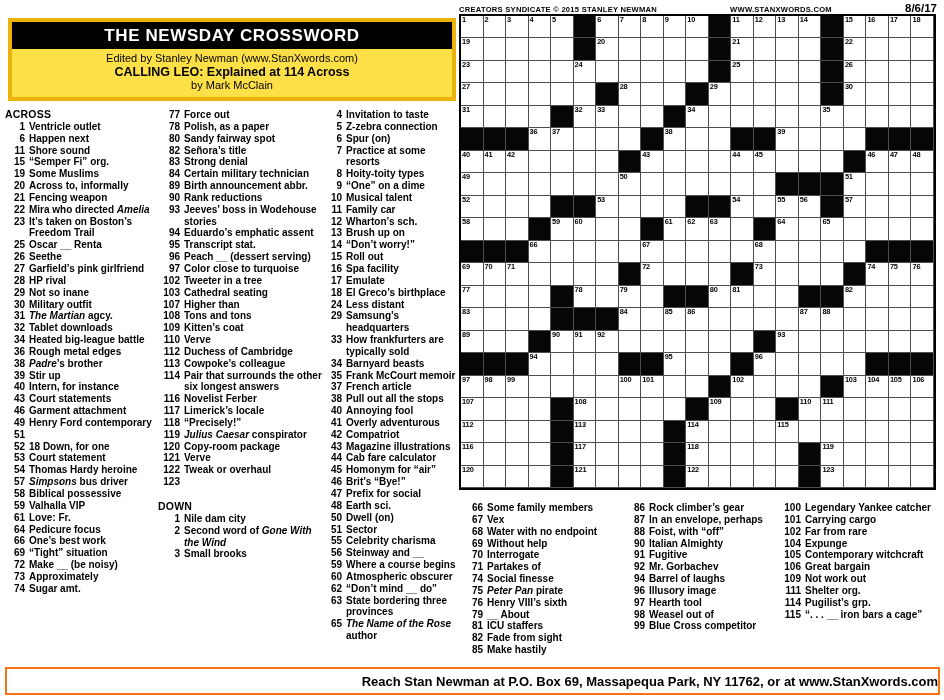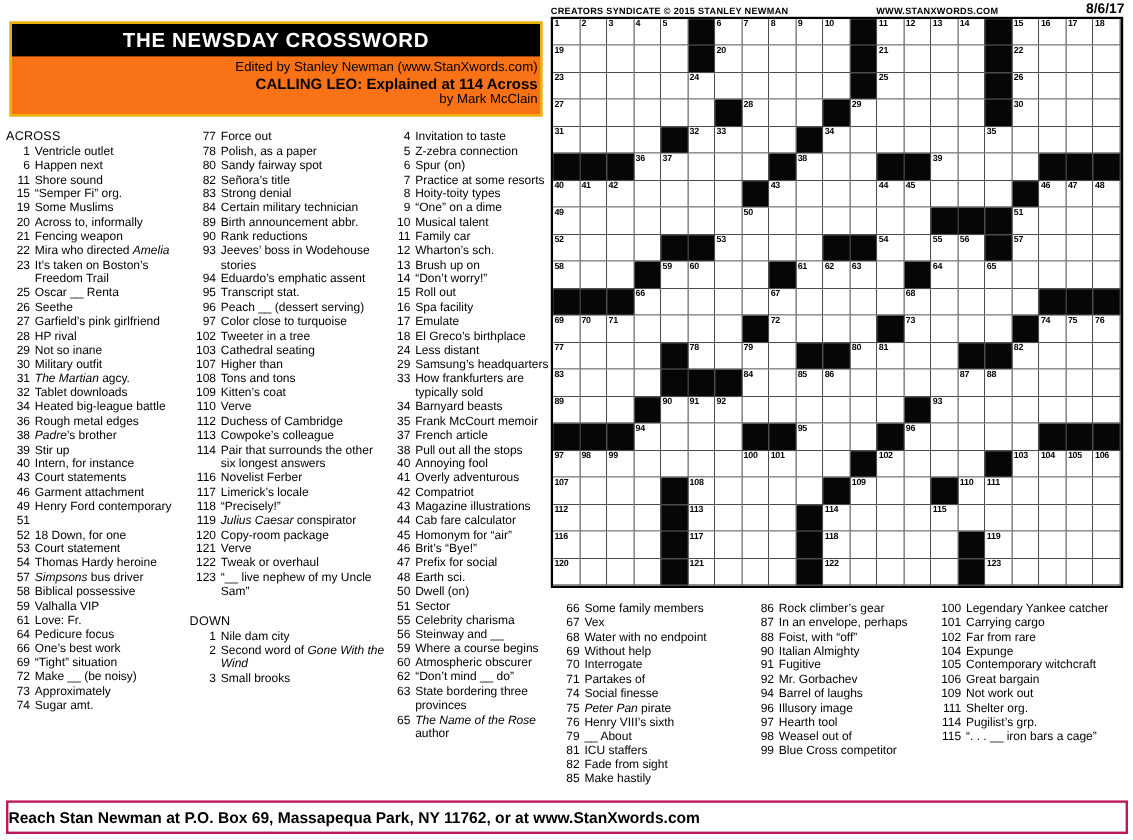--- a/index.html
+++ b/index.html
@@ -6,50 +6,50 @@
   body{width:944px;height:700px;position:relative;overflow:hidden;
        font-family:"Liberation Sans",sans-serif;color:#000;-webkit-font-smoothing:antialiased}
   .abs{position:absolute}
 
   
   #masthead{left:459px;top:2px;width:478px;display:flex;justify-content:space-between;align-items:flex-end}
   .mh-left,.mh-center{font-size:7.6px;font-weight:bold;letter-spacing:.25px}
   .mh-date{font-size:11.5px;font-weight:bold}
 
   
-  #title-box{left:8px;top:18px;width:440px;border:2px solid #eab308;background:#f97316}
+  #title-box{left:8px;top:18px;width:440px;border:4px solid #eab308;background:#fde047}
   #title-bar{background:#000;color:#fff;text-align:center;font-weight:bold;
              font-size:17px;letter-spacing:.6px;padding:4px 0 3px}
-  #title-sub{text-align:right;padding:3px 2px 4px;line-height:13.6px}
+  #title-sub{text-align:center;padding:3px 2px 4px;line-height:13.6px}
   .sub1,.sub3{font-size:11px}
   .sub2{font-size:12.5px;font-weight:bold}
 
   
-  .clue-col{position:absolute;font-weight:normal;font-size:10px;line-height:11.85px}
+  .clue-col{position:absolute;font-weight:bold;font-size:10px;line-height:11.85px}
   .clue{display:flex}
   .cn{flex:0 0 var(--nw,20px);text-align:right;padding-right:4px;box-sizing:content-box}
   .ct{flex:1;min-width:0}
   .clue-head{font-size:10.5px;letter-spacing:.2px}
   .clue-gap{height:13px}
   #col1{left:5px;top:109px;width:152px}
   #col2{left:158px;top:109px;width:164px;--nw:22px}
   #col3{left:322px;top:109px;width:137px}
   #col4{left:461px;top:502px;width:158px;--nw:22px}
   #col5{left:623px;top:502px;width:146px;--nw:22px}
   #col6{left:777px;top:502px;width:162px;--nw:24px}
 
   
   #grid{left:459px;top:14px;width:477px;height:476px;border:2px solid #000;box-sizing:border-box;
         display:grid;grid-template-columns:repeat(21,1fr);grid-template-rows:repeat(21,1fr);background:#fff}
   .cell{position:relative;border-right:1px solid #4d4d4d;border-bottom:1px solid #4d4d4d;background:#fff}
   .cell.black{background:#060606}
   .cell .num{position:absolute;top:0;left:1px;font-size:7.4px;font-weight:bold;line-height:8.5px;letter-spacing:-.2px}
 
   
-  #footer{left:5px;top:667px;width:931px;border:2px solid #be185d;text-align:left;
+  #footer{left:5px;top:667px;width:931px;border:2px solid #f97316;text-align:right;
           font-weight:bold;font-size:13px;padding:5px 0 4px;background:#fff}
 </style>
 </head>
 <body>
 
 <div id="masthead" class="abs">
   <span class="mh-left">CREATORS SYNDICATE © 2015 STANLEY NEWMAN</span>
   <span class="mh-center">WWW.STANXWORDS.COM</span>
   <span class="mh-date">8/6/17</span>
 </div>
@@ -333,21 +333,20 @@
     <div class="clue">
       <span class="cn">121</span>
       <span class="ct">Verve</span>
     </div>
     <div class="clue">
       <span class="cn">122</span>
       <span class="ct">Tweak or overhaul</span>
     </div>
     <div class="clue">
       <span class="cn">123</span>
-      <span class="ct">“__ live nephew of my Uncle Sam”</span>
     </div>
     <div class="clue-gap"></div>
     <div class="clue-head">DOWN</div>
     <div class="clue">
       <span class="cn">1</span>
       <span class="ct">Nile dam city</span>
     </div>
     <div class="clue">
       <span class="cn">2</span>
       <span class="ct">Second word of <i>Gone With the Wind</i></span>

